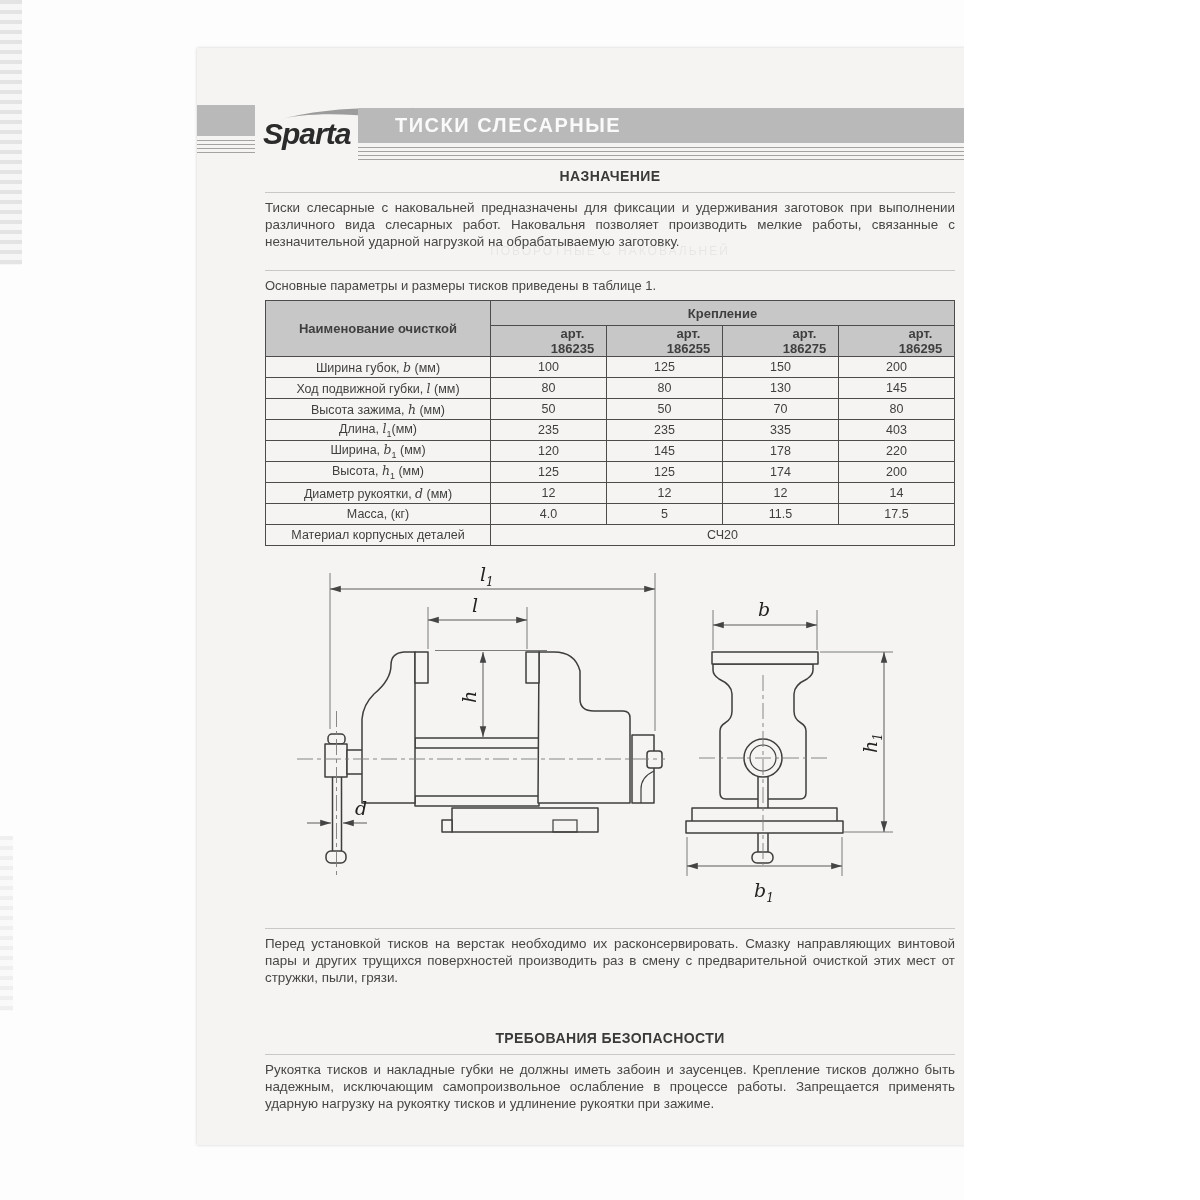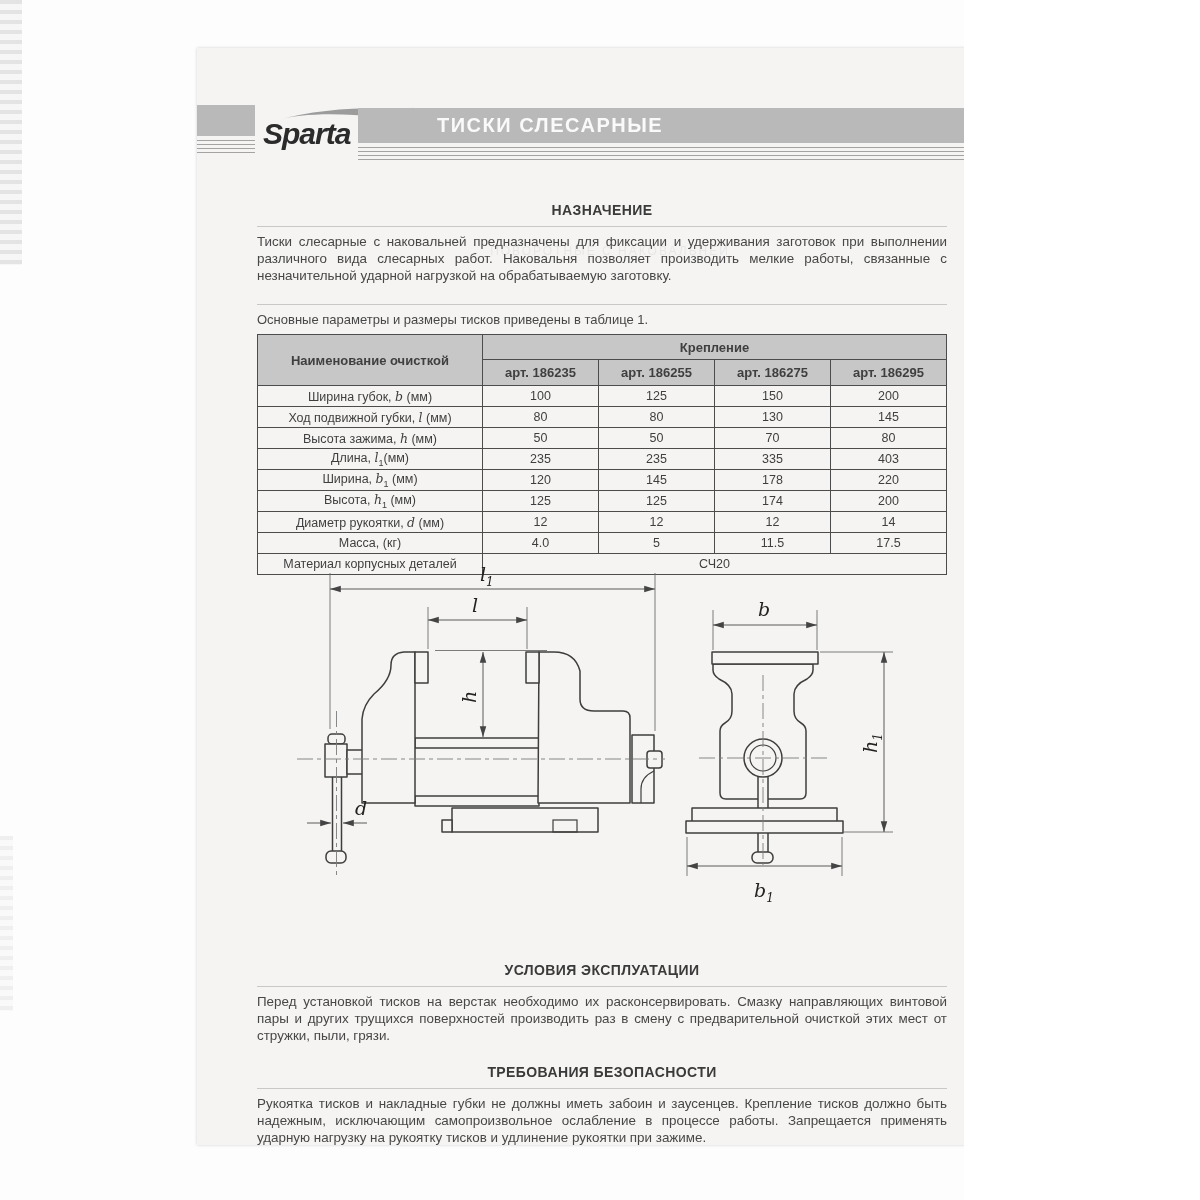--- a/index.html
+++ b/index.html
@@ -17,45 +17,45 @@
   .edge-b{left:0;top:836px;width:13px;height:175px;opacity:.3;}
 
   .page{position:absolute;left:197px;top:48px;width:778px;height:1097px;background:var(--page-bg);box-shadow:0 0 3px rgba(0,0,0,.18);}
 
   
   .left-block{position:absolute;left:0;top:57px;width:58px;height:31px;background:var(--banner-gray);}
   .stripes{position:absolute;background:repeating-linear-gradient(180deg,#a3a3a3 0 1px,transparent 1px 4px);}
   .stripes-left{left:0;top:92px;width:58px;height:14px;}
   .stripes-banner{left:161px;right:0;top:99px;height:14px;}
   .banner{position:absolute;left:161px;right:0;top:60px;height:35px;background:var(--banner-gray);}
-  .banner span{display:block;padding-left:79px;line-height:35px;font-size:20px;font-weight:bold;letter-spacing:1.5px;color:#fafafa;}
+  .banner span{display:block;padding-left:37px;line-height:35px;font-size:20px;font-weight:bold;letter-spacing:1.5px;color:#fafafa;}
   .logo{position:absolute;left:64px;top:55px;width:160px;height:48px;}
   .logo .swoosh{fill:#9c9c9c;}
   .logo .brand-text{font-family:"Liberation Sans",sans-serif;font-weight:bold;font-style:italic;font-size:30px;fill:#2b2b2b;letter-spacing:-1px;}
   .logo .brand-reg{font-size:9px;fill:#2b2b2b;font-style:normal;}
 
   
-  .sec{position:absolute;left:60px;width:690px;margin-top:34px;}
+  .sec{position:absolute;left:68px;width:690px;}
   .sec h2{text-align:center;font-size:14px;font-weight:bold;letter-spacing:.4px;color:#3a3a3a;margin-bottom:8px;}
   .rule{height:1px;background:#c8c8c8;}
   .sec p{margin-top:6px;font-size:13.4px;line-height:17px;color:#474747;text-align:justify;}
   .sec-purpose{top:120px;}
   .sec-specs{top:222px;}
   .sec-specs p.intro{text-align:left;font-size:13px;margin:6px 0 6px 0;}
   .sec-operation{top:880px;}
   .sec-safety{top:982px;}
   .ghost{position:absolute;left:68px;width:690px;top:196px;text-align:center;font-weight:normal;font-size:12px;letter-spacing:2px;color:#50506a;opacity:.08;}
 
   
   table.spec-table{width:690px;border-collapse:collapse;table-layout:fixed;}
   .spec-table th,.spec-table td{border:1px solid #4c4c4c;text-align:center;vertical-align:middle;color:#3f3f3f;}
   .spec-table th{background:var(--table-header-gray);font-size:13px;font-weight:bold;}
   .spec-table th.param-h{width:225px;}
   .spec-table th.value-h{height:25px;}
-  .spec-table th.art-h{height:26px;}
+  .spec-table th.art-h{height:26px;padding-left:48px;}
   .spec-table td{height:21px;font-size:12.5px;background:var(--page-bg);padding:0 4px;}
   .spec-table td.pname i{font-family:"DejaVu Serif",serif;font-style:italic;}
   .spec-table td.pname sub{font-size:9px;}
 
   
   .drawing{position:absolute;left:90px;top:505px;width:680px;height:360px;}
   .drawing svg{width:100%;height:100%;}
   .obj{fill:var(--page-bg);stroke:var(--ink);stroke-width:1.5;stroke-linejoin:round;}
   .objthin{fill:none;stroke:var(--ink);stroke-width:1.2;}
   .dim{stroke:var(--dim);stroke-width:1;fill:none;}
@@ -255,21 +255,20 @@
 
           <line class="ext" x1="400" y1="284" x2="400" y2="323"></line>
           <line class="ext" x1="555" y1="284" x2="555" y2="323"></line>
           <line class="dim" x1="400" y1="313" x2="555" y2="313" marker-start="url(#as)" marker-end="url(#ae)"></line>
           <text class="dlabel" x="467" y="344"><tspan>b</tspan><tspan class="s" dy="5">1</tspan></text>
         </g>
       </svg>
     </div>
 
     <section class="sec sec-operation">
-      <h2>УСЛОВИЯ ЭКСПЛУАТАЦИИ</h2>
       <div class="rule"></div>
       <p>Перед установкой тисков на верстак необходимо их расконсервировать. Смазку направляющих винтовой пары и других трущихся поверхностей производить раз в смену с предварительной очисткой этих мест от стружки, пыли, грязи.</p>
     </section>
 
     <section class="sec sec-safety">
       <h2>ТРЕБОВАНИЯ БЕЗОПАСНОСТИ</h2>
       <div class="rule"></div>
       <p>Рукоятка тисков и накладные губки не должны иметь забоин и заусенцев. Крепление тисков должно быть надежным, исключающим самопроизвольное ослабление в процессе работы. Запрещается применять ударную нагрузку на рукоятку тисков и удлинение рукоятки при зажиме.</p>
     </section>
 

